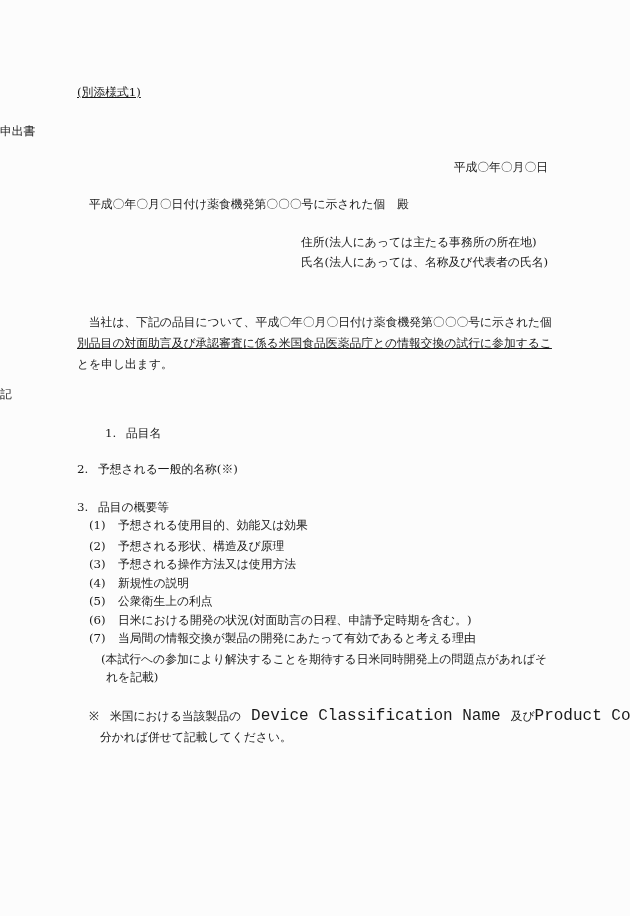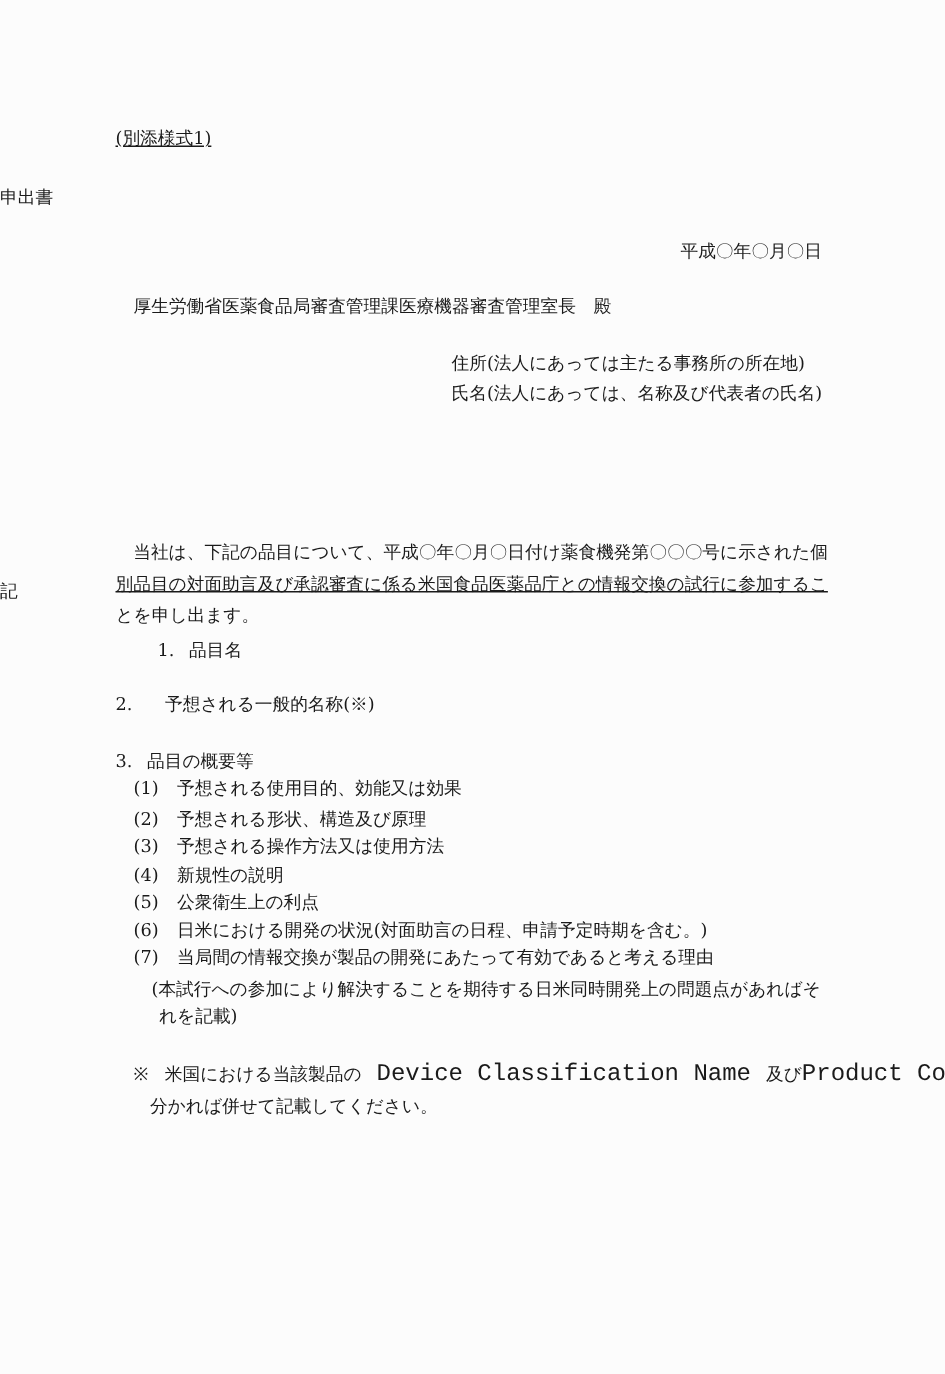--- a/index.html
+++ b/index.html
@@ -34,62 +34,61 @@
     }
     .right {
       right: 82px;
       text-align: right;
     }
     .para-line {
       left: 77px;
       width: 472px;
       text-align: justify;
       text-align-last: justify;
-      margin-top: 46px;
     }
     .para-line.last {
       text-align-last: left;
     }
     .item-num {
       display: inline-block;
       width: 29px;
     }
   </style>
 </head>
 <body>
 
 <div>
 
   <div class="ln" style="left:77px; top:85px;text-decoration:underline;">(別添様式1)</div>
 
   <div class="ln center" style="top:124px;">申出書</div>
 
   <div class="ln right" style="top:160px;">平成〇年〇月〇日</div>
 
-  <div class="ln" style="left:89px; top:197px;">厚生労働省医薬食品局審査管理課医療機器審査管理室長　殿</div>
+  <div class="ln" style="left:89px; top:197px;">平成〇年〇月〇日付け薬食機発第〇〇〇号に示された個　殿</div>
 
   <div class="ln" style="left:301px; top:235px;">住所(法人にあっては主たる事務所の所在地)</div>
   <div class="ln" style="left:301px; top:255px;">氏名(法人にあっては、名称及び代表者の氏名)</div>
 
   <div>
     <div class="ln para-line" style="top:315px;">　当社は、下記の品目について、平成〇年〇月〇日付け薬食機発第〇〇〇号に示された個</div>
     <div class="ln para-line" style="top:336px;text-decoration:underline;">別品目の対面助言及び承認審査に係る米国食品医薬品庁との情報交換の試行に参加するこ</div>
     <div class="ln para-line last" style="top:357px;">とを申し出ます。</div>
   </div>
 
   <div class="ln center" style="top:387px;">記</div>
 
   <div class="ln" style="left:77px; top:426px;margin-left:28px;">
     <span>1.</span>
     <span style="margin-left:6px;">品目名</span>
   </div>
 
   <div class="ln" style="left:77px; top:462px;">
     <span>2.</span>
-    <span style="margin-left:18px;">予想される一般的名称(※)</span>
+    <span style="margin-left:6px;">予想される一般的名称(※)</span>
   </div>
 
   <div class="ln" style="left:77px; top:500px;">
     <span>3.</span>
     <span style="margin-left:6px;">品目の概要等</span>
   </div>
 
   <div>
     <div class="ln" style="left:89px; top:518px;">
       <span class="item-num">(1)</span><span>予想される使用目的、効能又は効果</span>

